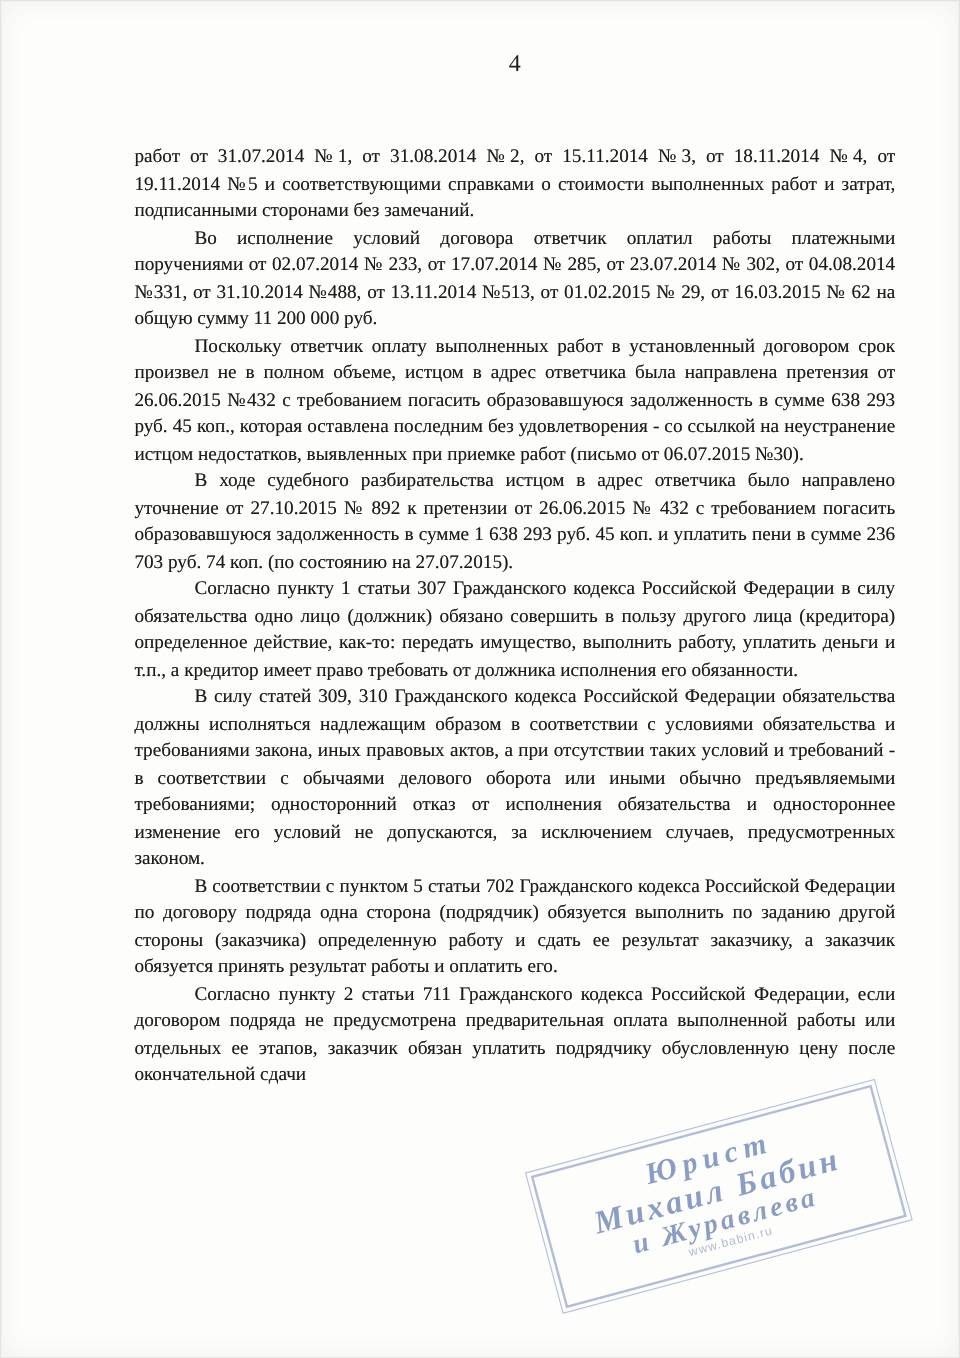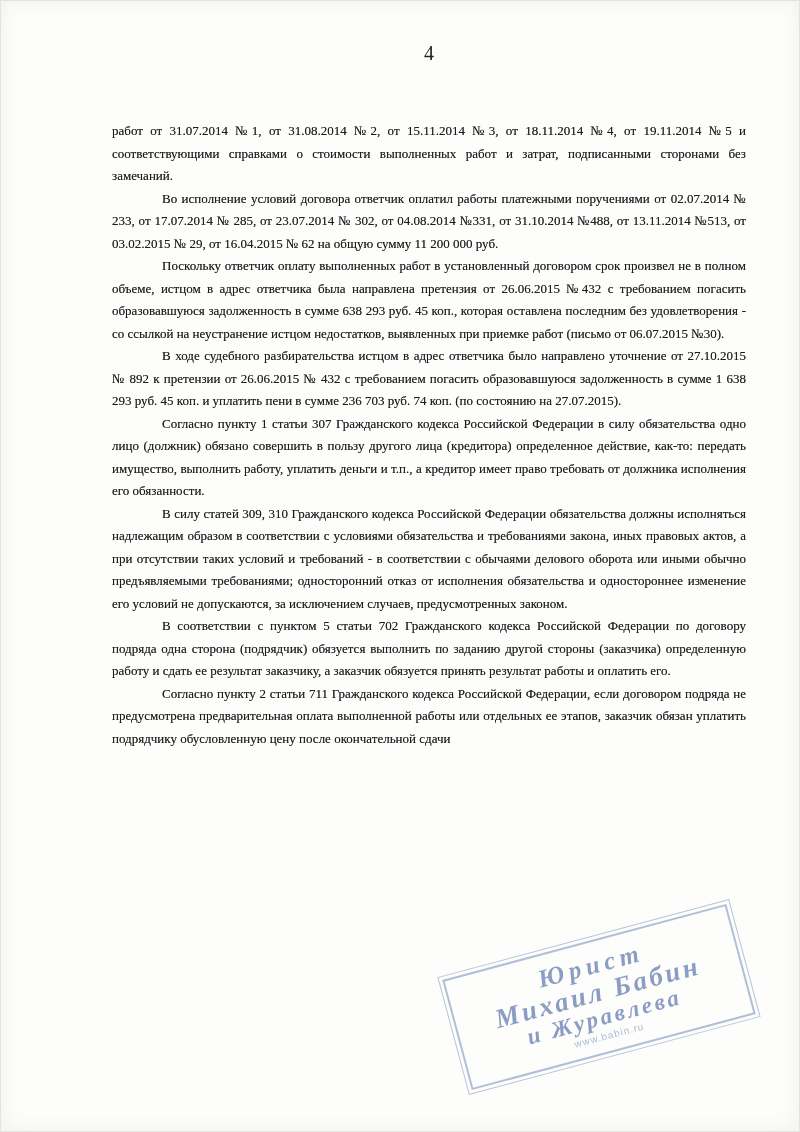--- a/index.html
+++ b/index.html
@@ -23,21 +23,21 @@
     width: 634px;
     text-align: center;
     font-size: 20px;
     color: #222;
   }
   .doc-text {
     position: absolute;
     top: 120px;
     left: 112px;
     width: 634px;
-    font-size: 13px;
+    font-size: 16px;
     line-height: 22.5px;
     text-align: justify;
     color: #1c1c1c;
     z-index: 2;
     text-shadow: 0 0 0.5px rgba(25,25,25,0.55);
   }
   .doc-text p {
     margin: 0;
     text-indent: 50px;
   }
@@ -98,21 +98,21 @@
     <div class="stamp-inner">
       <div class="wm-line wm-l1">Юрист</div>
       <div class="wm-line wm-l2">Михаил Бабин</div>
       <div class="wm-line wm-l3">и Журавлева</div>
       <div class="wm-url">www.babin.ru</div>
     </div>
   </div>
 
   <div class="doc-text">
     <p class="continuation">работ от 31.07.2014 №1, от 31.08.2014 №2, от 15.11.2014 №3, от 18.11.2014 №4, от 19.11.2014 №5 и соответствующими справками о стоимости выполненных работ и затрат, подписанными сторонами без замечаний.</p>
-    <p>Во исполнение условий договора ответчик оплатил работы платежными поручениями от 02.07.2014 № 233, от 17.07.2014 № 285, от 23.07.2014 № 302, от 04.08.2014 №331, от 31.10.2014 №488, от 13.11.2014 №513, от 03.02.2015 № 29, от 16.04.2015 № 62 на общую сумму 11 200 000 руб.</p>
+    <p>Во исполнение условий договора ответчик оплатил работы платежными поручениями от 02.07.2014 № 233, от 17.07.2014 № 285, от 23.07.2014 № 302, от 04.08.2014 №331, от 31.10.2014 №488, от 13.11.2014 №513, от 01.02.2015 № 29, от 16.03.2015 № 62 на общую сумму 11 200 000 руб.</p>
     <p>Поскольку ответчик оплату выполненных работ в установленный договором срок произвел не в полном объеме, истцом в адрес ответчика была направлена претензия от 26.06.2015 №432 с требованием погасить образовавшуюся задолженность в сумме 638 293 руб. 45 коп., которая оставлена последним без удовлетворения - со ссылкой на неустранение истцом недостатков, выявленных при приемке работ (письмо от 06.07.2015 №30).</p>
     <p>В ходе судебного разбирательства истцом в адрес ответчика было направлено уточнение от 27.10.2015 № 892 к претензии от 26.06.2015 № 432 с требованием погасить образовавшуюся задолженность в сумме 1 638 293 руб. 45 коп. и уплатить пени в сумме 236 703 руб. 74 коп. (по состоянию на 27.07.2015).</p>
     <p>Согласно пункту 1 статьи 307 Гражданского кодекса Российской Федерации в силу обязательства одно лицо (должник) обязано совершить в пользу другого лица (кредитора) определенное действие, как-то: передать имущество, выполнить работу, уплатить деньги и т.п., а кредитор имеет право требовать от должника исполнения его обязанности.</p>
     <p>В силу статей 309, 310 Гражданского кодекса Российской Федерации обязательства должны исполняться надлежащим образом в соответствии с условиями обязательства и требованиями закона, иных правовых актов, а при отсутствии таких условий и требований - в соответствии с обычаями делового оборота или иными обычно предъявляемыми требованиями; односторонний отказ от исполнения обязательства и одностороннее изменение его условий не допускаются, за исключением случаев, предусмотренных законом.</p>
     <p>В соответствии с пунктом 5 статьи 702 Гражданского кодекса Российской Федерации по договору подряда одна сторона (подрядчик) обязуется выполнить по заданию другой стороны (заказчика) определенную работу и сдать ее результат заказчику, а заказчик обязуется принять результат работы и оплатить его.</p>
     <p>Согласно пункту 2 статьи 711 Гражданского кодекса Российской Федерации, если договором подряда не предусмотрена предварительная оплата выполненной работы или отдельных ее этапов, заказчик обязан уплатить подрядчику обусловленную цену после окончательной сдачи</p>
   </div>
 
 </div>
 

